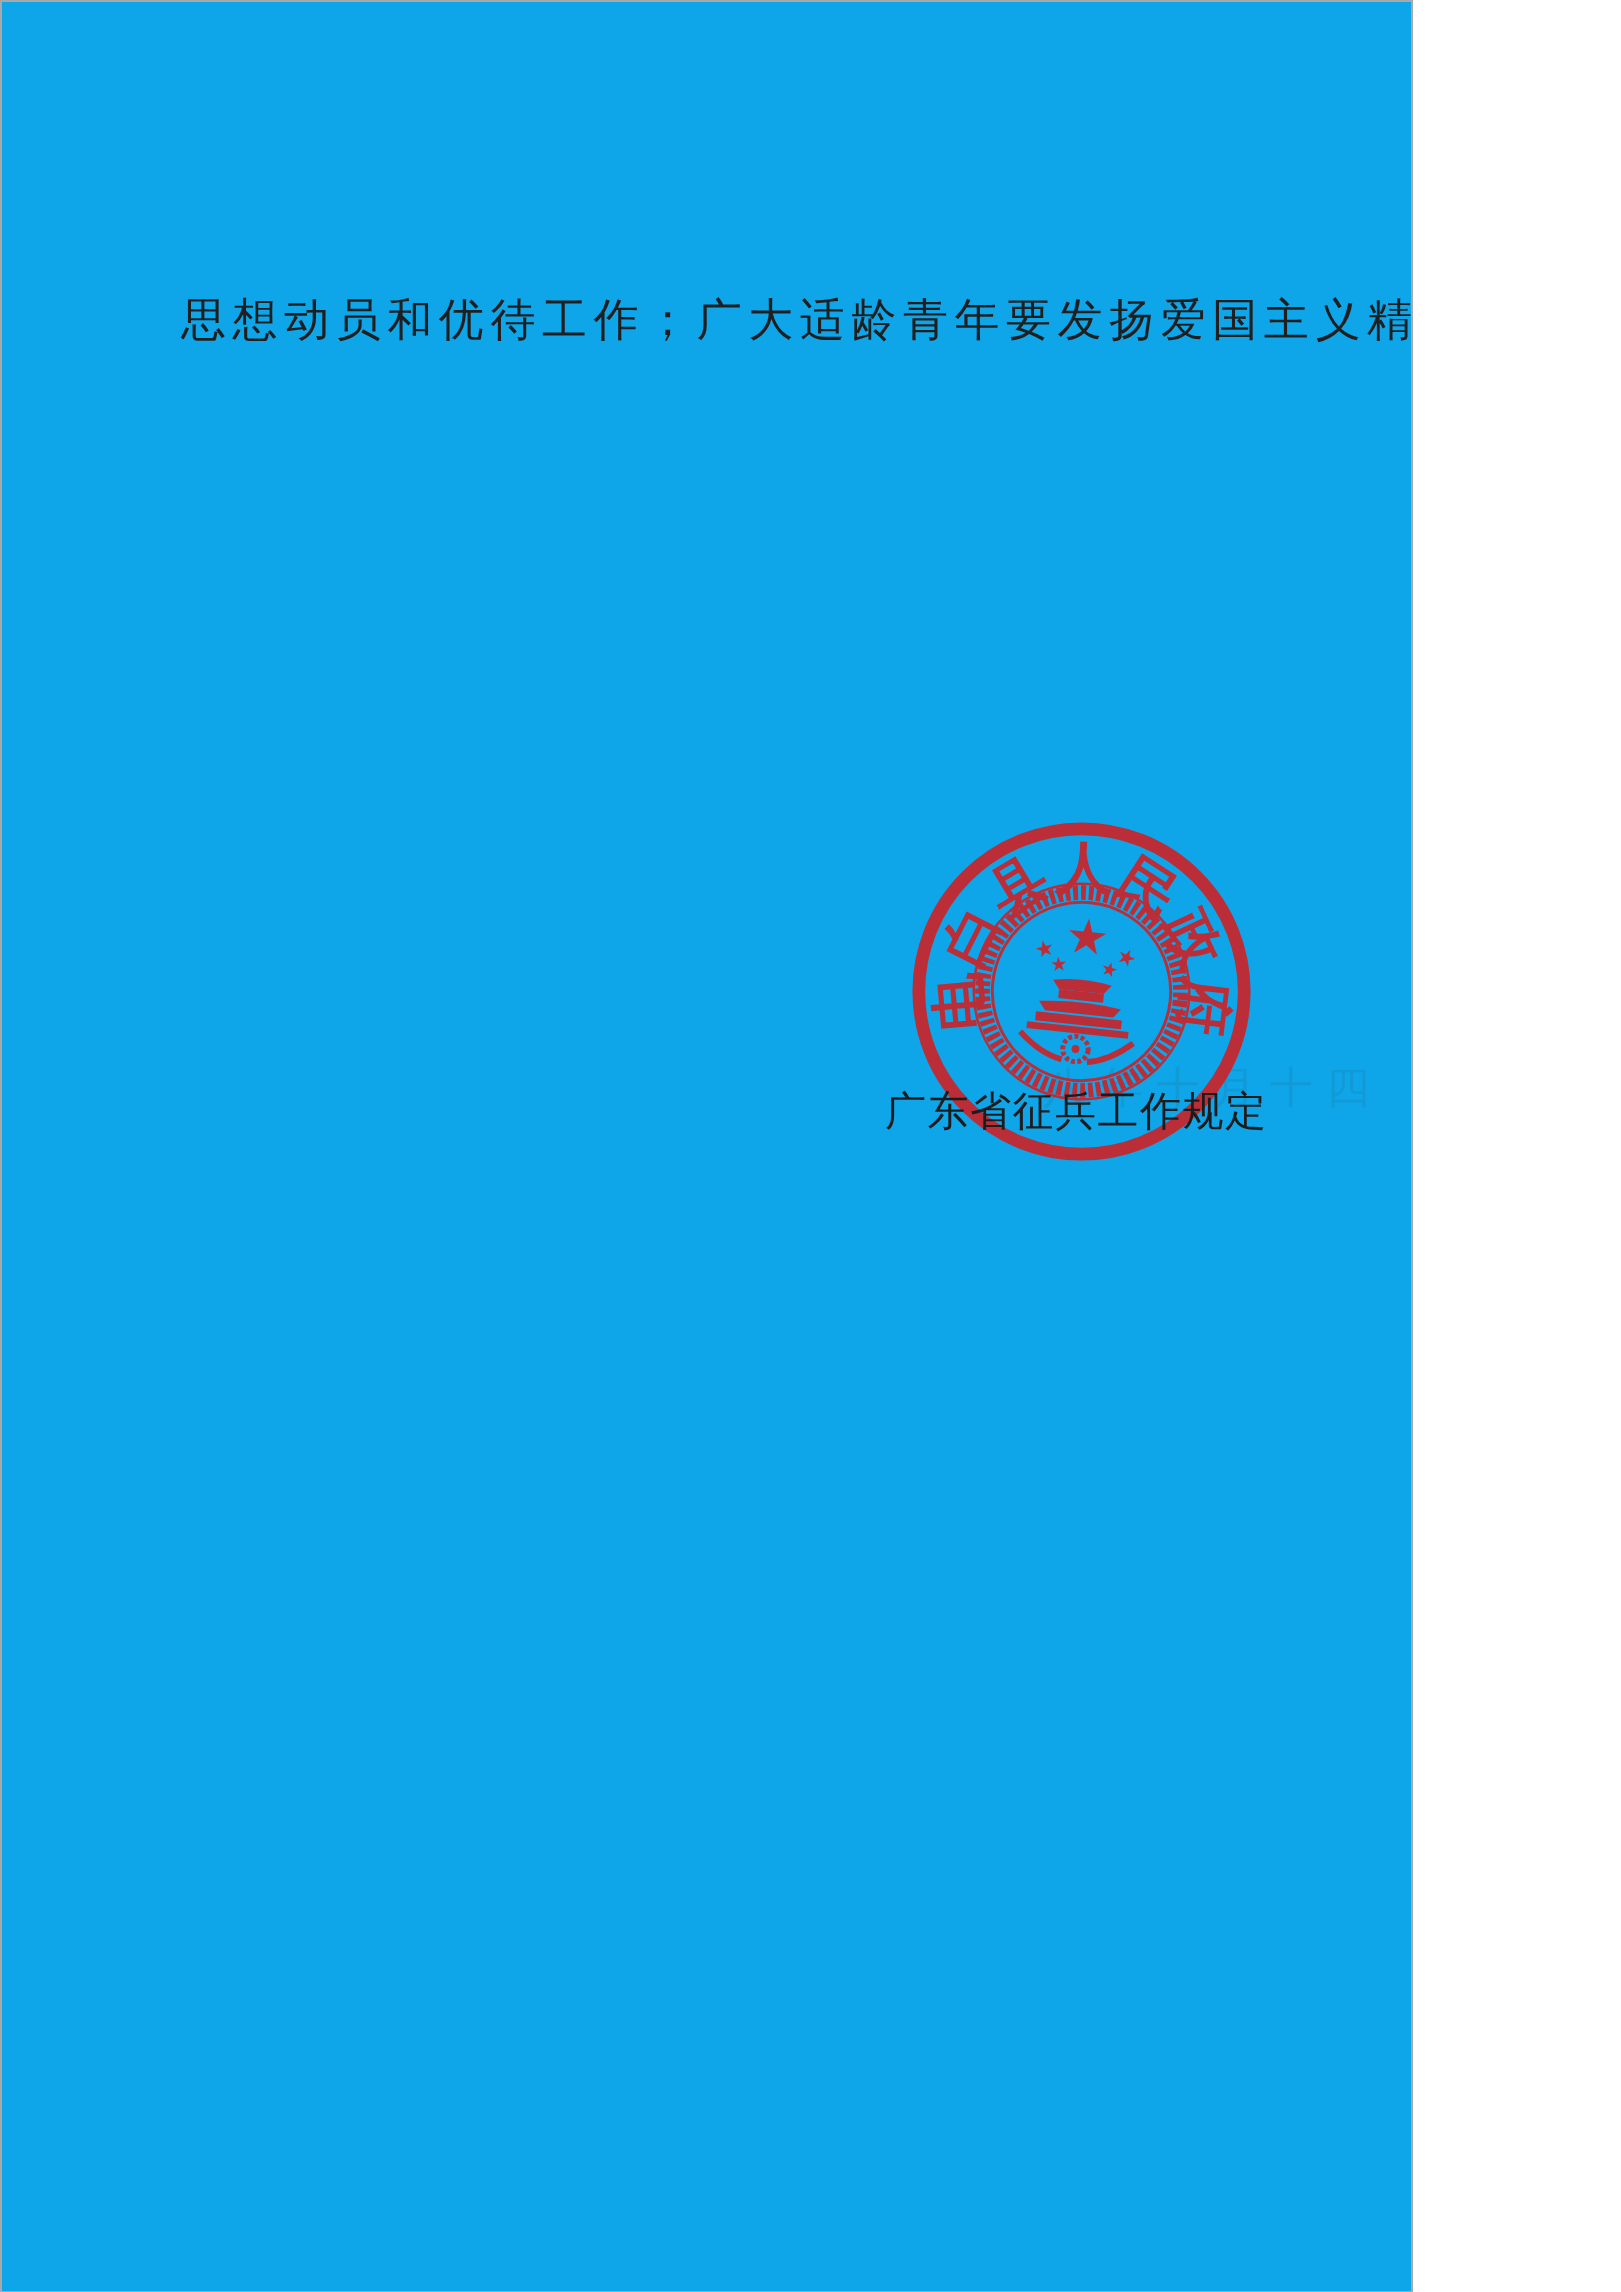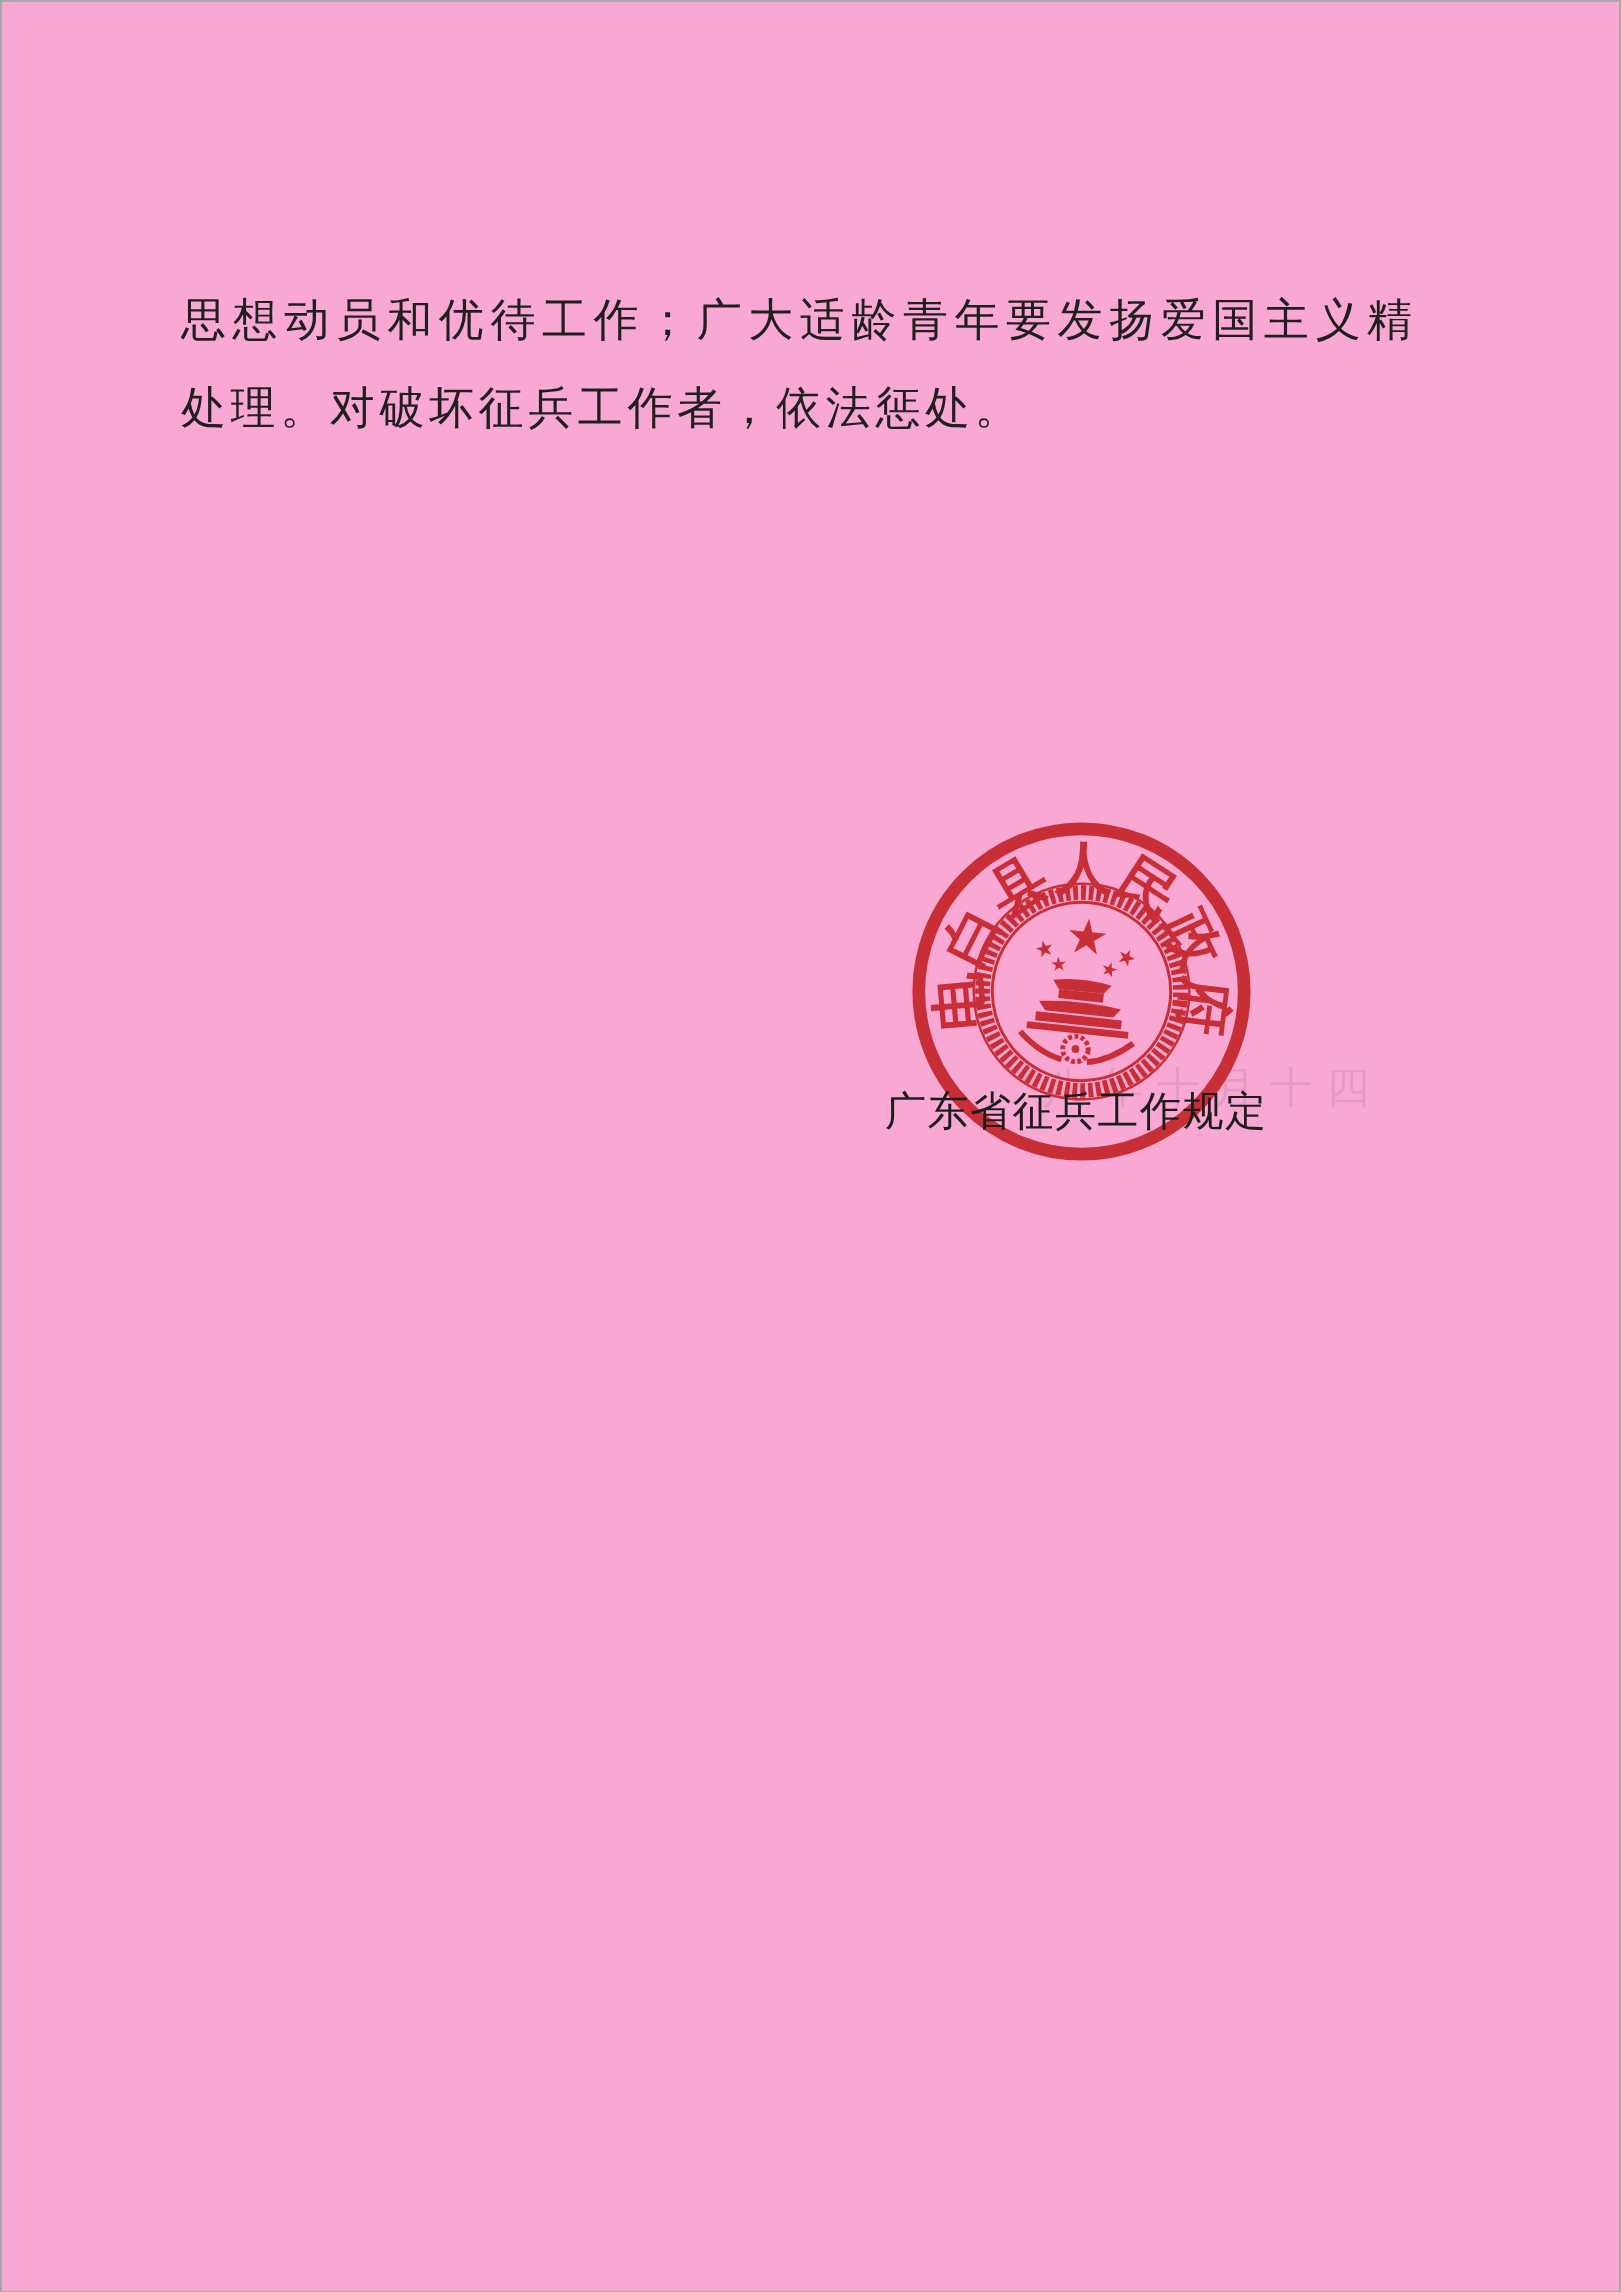--- a/index.html
+++ b/index.html
@@ -1,20 +1,20 @@
 <!DOCTYPE html>
 <html><head>
 <meta charset="utf-8">
 <style>
   html, body { margin: 0; padding: 0; background: #ffffff; }
   .page {
     position: relative;
-    width: 1621px;
+    width: 1413px;
     height: 2293px;
-    background: #f9a8d4;
+    background: #0ea5e9;
     border: 2px solid #a8a8a8;
     box-sizing: border-box;
     overflow: hidden;
     font-family: "Liberation Serif", "DejaVu Serif", serif;
   }
   .text-block {
     position: absolute;
     left: 179px;
     top: 274px;
     width: 1231px;
@@ -69,21 +69,20 @@
     white-space: nowrap;
   }
 </style>
 </head>
 <body>
 
 <div class="page">
 
   <div class="text-block">
     <div class="line">思想动员和优待工作；广大适龄青年要发扬爱国主义精</div>
-    <div class="line last">处理。对破坏征兵工作者，依法惩处。</div>
   </div>
 
   <div class="seal">
     <svg viewBox="0 0 352 362" xmlns="http://www.w3.org/2000/svg">
       <defs>
         <path id="star" d="M 0,-1 L 0.2245,-0.309 L 0.951,-0.309 L 0.363,0.118 L 0.588,0.809 L 0,0.382 L -0.588,0.809 L -0.363,0.118 L -0.951,-0.309 L -0.2245,-0.309 Z"></path>
       </defs>
       <g fill="#c5282e" stroke="none" opacity="0.95">
 
         <circle cx="176" cy="181" r="166" fill="none" stroke="#c5282e" stroke-width="13"></circle>

